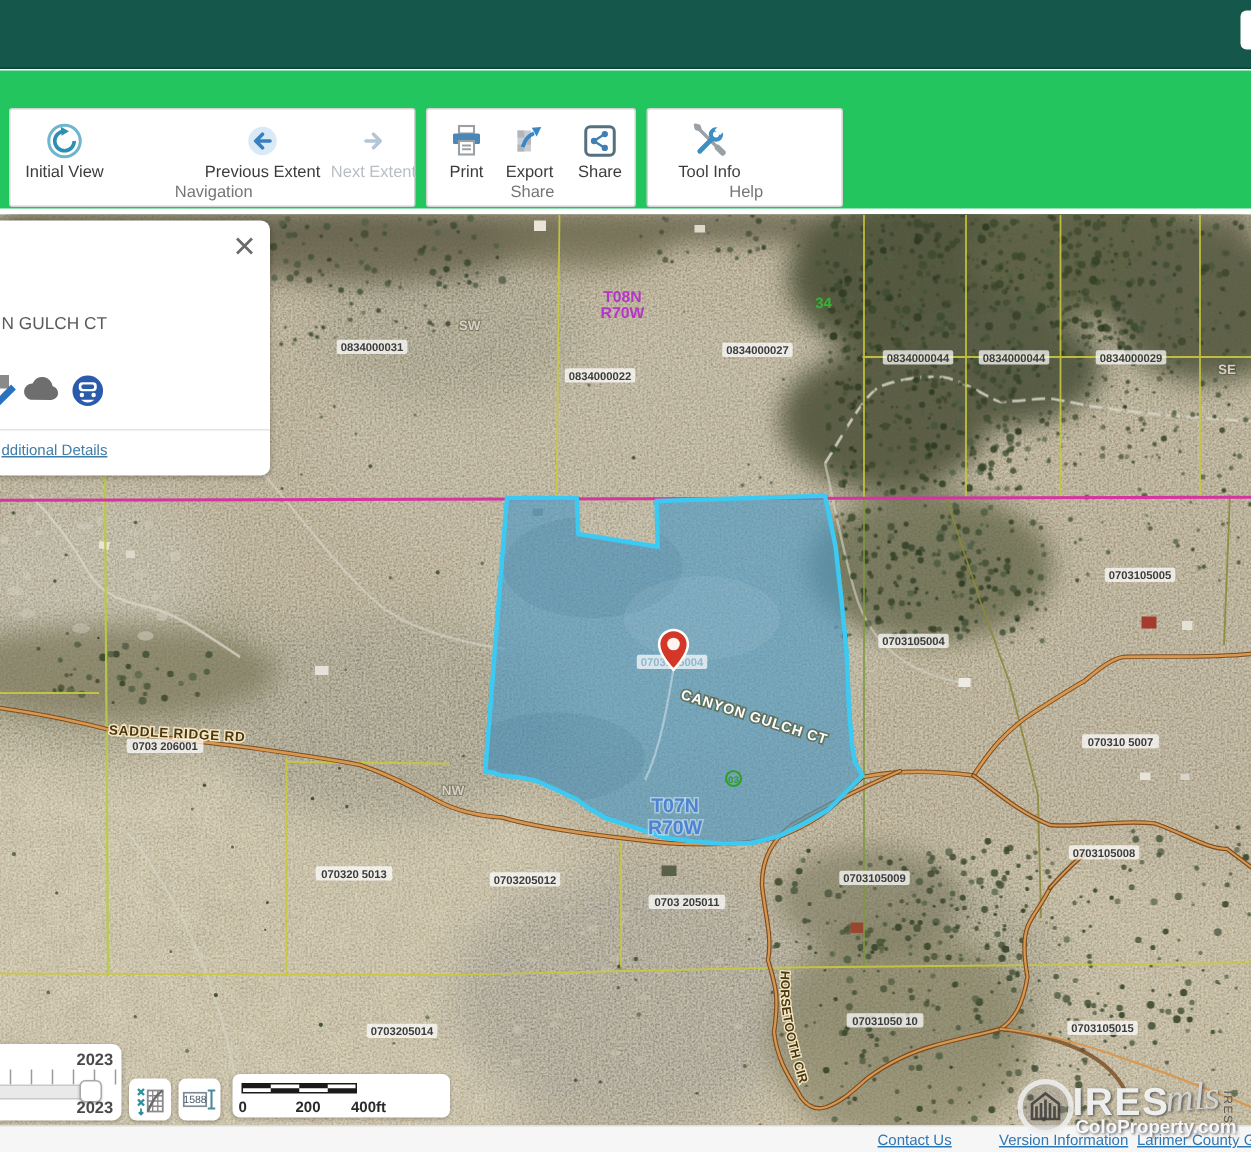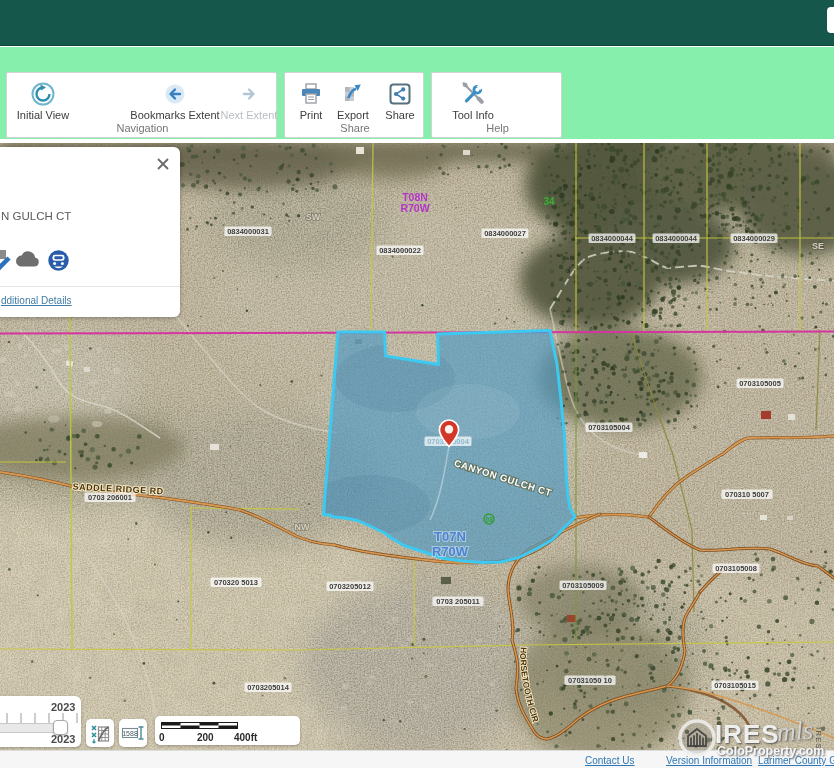--- a/index.html
+++ b/index.html
@@ -1,19 +1,19 @@
 <!DOCTYPE html>
 <html><head><meta charset="utf-8">
 <style>
 *{margin:0;padding:0;box-sizing:border-box;}
 html,body{width:834px;height:768px;overflow:hidden;font-family:"Liberation Sans",sans-serif;background:#fff;}
 #page{position:relative;width:834px;height:768px;overflow:hidden;}
 #hdr{position:absolute;left:0;top:0;width:834px;height:46px;background:#15584b;border-bottom:1px solid #0d4238;}
 #hbtn{position:absolute;left:827px;top:7px;width:20px;height:26px;background:#fff;border-radius:4px;}
-#tbar{position:absolute;left:0;top:47px;width:834px;height:92px;background:#86efac;}
+#tbar{position:absolute;left:0;top:47px;width:834px;height:92px;background:#22c55e;}
 .card{position:absolute;top:25px;height:66px;background:#fff;border:1px solid #d3d3d3;border-radius:2px;}
 .titem{position:absolute;top:0;text-align:center;}
 .ticon{height:26px;margin-top:8px;}
 .tlab{font-size:11px;color:#3c3c3c;margin-top:2px;white-space:nowrap;}
 .glab{position:absolute;font-size:11px;color:#757575;text-align:center;white-space:nowrap;}
 #map{position:absolute;left:0;top:143px;width:834px;height:625px;overflow:hidden;}
 #popup{position:absolute;left:-6px;top:4px;width:186px;height:170px;background:#fff;border-radius:0 6px 6px 0;box-shadow:0 1px 4px rgba(0,0,0,.3);}
 #ftr{position:absolute;left:0;top:750px;width:834px;height:18px;background:#f6f6f6;border-top:1px solid #dcdcdc;}
 .flink{position:absolute;top:4px;font-size:10px;color:#2e77b5;text-decoration:underline;white-space:nowrap;}
 #tline{position:absolute;left:-8px;top:553px;width:89px;height:51px;background:#fff;border-radius:6px;box-shadow:0 1px 3px rgba(0,0,0,.25);}
@@ -38,21 +38,21 @@
   </div>
           <div class="tlab">Initial View</div>
         </div>
   <div class="titem" style="left:118px;width:100px;">
           <div class="ticon">
    <svg width="26" height="26" viewBox="0 0 26 26">
               <circle cx="13" cy="13" r="9.5" fill="#d9eaf6"></circle>
               <path d="M18 13 L9.5 13 M13 8.5 L8.5 13 L13 17.5" fill="none" stroke="#3a7fc2" stroke-width="2.4" stroke-linecap="round" stroke-linejoin="round"></path>
             </svg>
   </div>
-          <div class="tlab">Bookmarks Extent</div>
+          <div class="tlab">Previous Extent</div>
         </div>
   <div class="titem" style="left:204px;width:76px;text-align:center;">
           <div class="ticon">
    <svg width="26" height="26" viewBox="0 0 26 26">
               <path d="M8 13 L16.5 13 M13 8.5 L17.5 13 L13 17.5" fill="none" stroke="#b3c6d8" stroke-width="2.4" stroke-linecap="round" stroke-linejoin="round"></path>
             </svg>
   </div>
           <div class="tlab" style="color:#b9bec4;">Next Extent</div>
         </div>
   <div class="glab" style="left:0;width:271px;top:49px;">Navigation</div>

